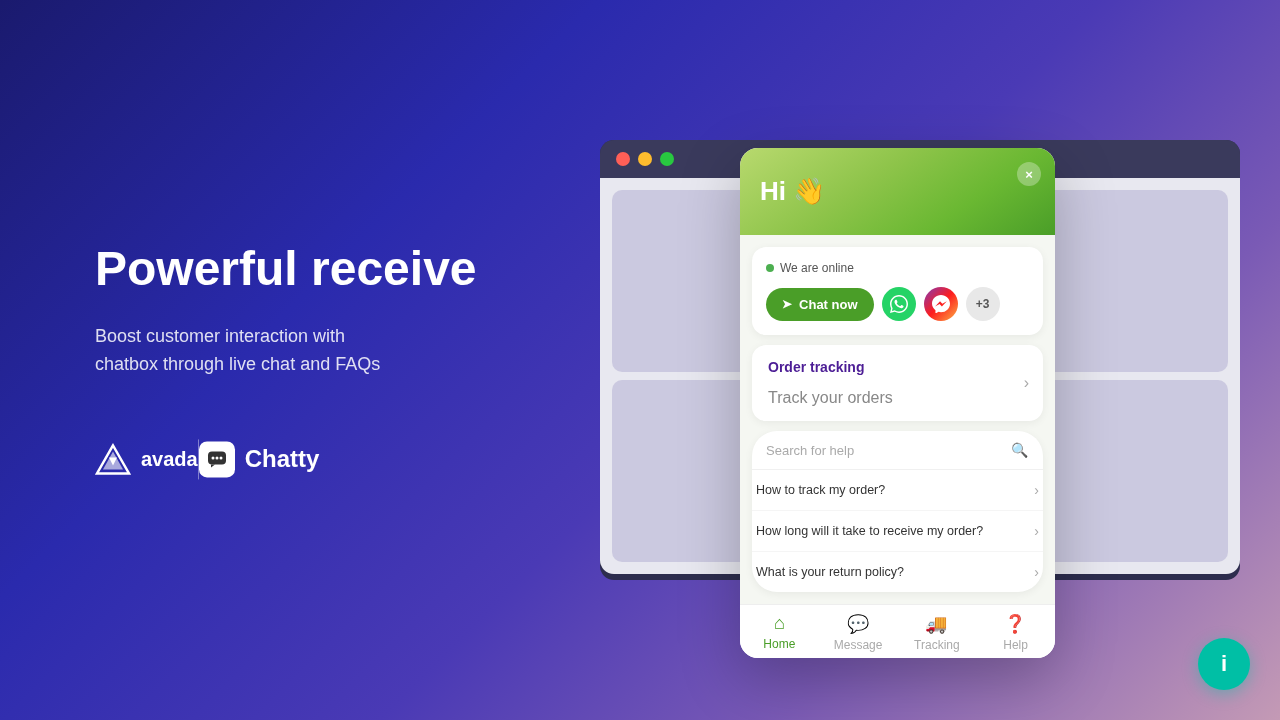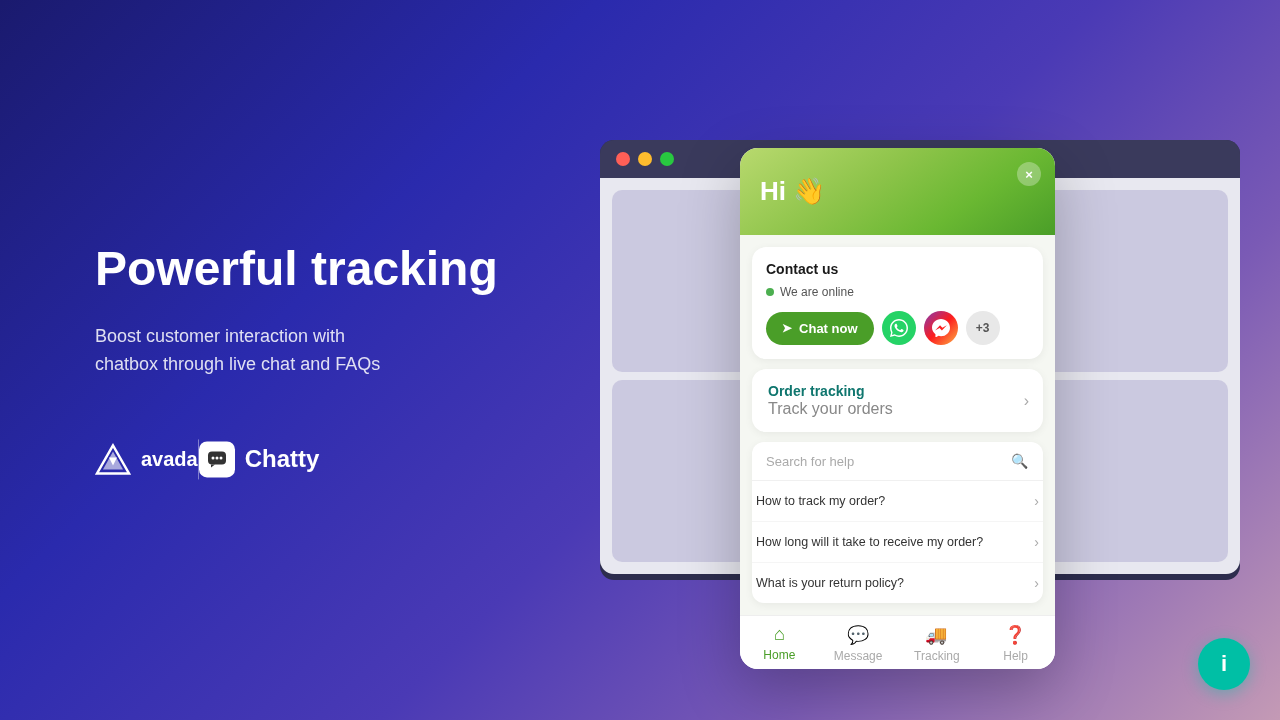--- a/index.html
+++ b/index.html
@@ -287,37 +287,37 @@
       display: flex;
       align-items: center;
       justify-content: space-between;
       cursor: pointer;
     }
 
     .order-info {}
     .order-title {
       font-size: 14px;
       font-weight: 700;
-      color: #0f766e;
-      margin-bottom: 1px;
+      color: #4c1d95;
+      margin-bottom: 14px;
     }
     .order-sub {
       font-size: 16px;
       color: #888;
     }
 
     .chevron-right {
       color: #aaa;
       font-size: 16px;
     }
 
     
     .search-area {
       background: white;
-      border-radius: 12px;
+      border-radius: 25px;
       box-shadow: 0 2px 8px rgba(0,0,0,0.06);
       overflow: hidden;
     }
 
     .search-input-row {
       display: flex;
       align-items: center;
       padding: 11px 14px;
       border-bottom: 1px solid #f0f0f0;
     }
@@ -406,21 +406,21 @@
       font-size: 22px;
       font-weight: 700;
       cursor: pointer;
       box-shadow: 0 4px 16px rgba(0,191,165,0.4);
     }
   </style>
 </head>
 <body>
 
 <div class="left-content">
-  <h1 class="main-heading">Powerful tracking</h1>
+  <h1 class="main-heading">Powerful receive</h1>
   <p class="sub-text">Boost customer interaction with<br>chatbox through live chat and FAQs</p>
 
   <div class="brand-area">
 
     <div class="avada-logo">
       <svg class="avada-triangle" viewBox="0 0 36 36">
         <polygon points="18,4 2,32 34,32" fill="none" stroke="white" stroke-width="2.5"></polygon>
         <polygon points="18,10 8,28 28,28" fill="white" opacity="0.6"></polygon>
         <polygon points="14,16 22,16 18,24" fill="white"></polygon>
       </svg>
@@ -461,21 +461,20 @@
     <div class="chat-widget">
 
       <div class="widget-header">
         <div class="widget-close">×</div>
         <div class="widget-hi">Hi 👋</div>
       </div>
 
       <div class="widget-body">
 
         <div class="contact-card">
-          <div class="contact-title">Contact us</div>
           <div class="online-indicator">
             <div class="online-dot"></div>
             <span>We are online</span>
           </div>
           <div class="contact-actions">
             <button class="chat-now-btn">
               <span class="btn-icon">➤</span>
               <span>Chat now</span>
             </button>
             <div class="social-btn whatsapp-btn">

